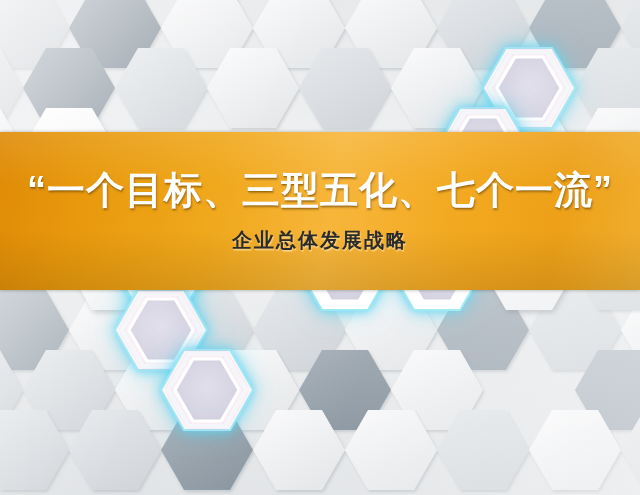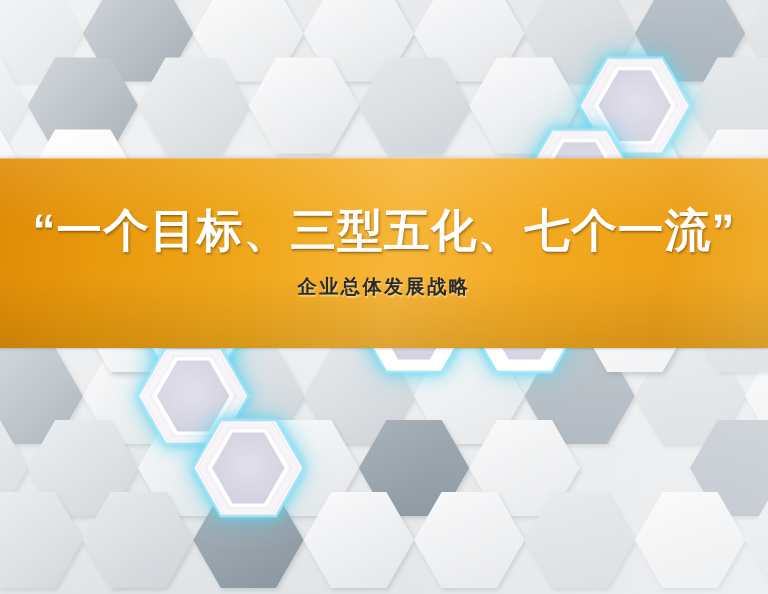--- a/index.html
+++ b/index.html
@@ -86,21 +86,21 @@
     letter-spacing: 1px;
     line-height: 1.08;
     white-space: nowrap;
     text-shadow:
        1px 2px 2px rgba(90,55,0,0.42),
        0 1px 0 rgba(120,75,0,0.30);
     margin: 0 0 2px 0;
   }
 
   .title-sub {
-    font-size: 16px;
+    font-size: 20px;
     font-weight: bold;
     color: #2b2b2b;
     letter-spacing: 2px;
     line-height: 1.2;
     white-space: nowrap;
     text-shadow:
        1px 2px 1px rgba(255,226,160,0.55),
        0 1px 0 rgba(255,220,150,0.40);
     margin: 14px 0 0 0;
   }

